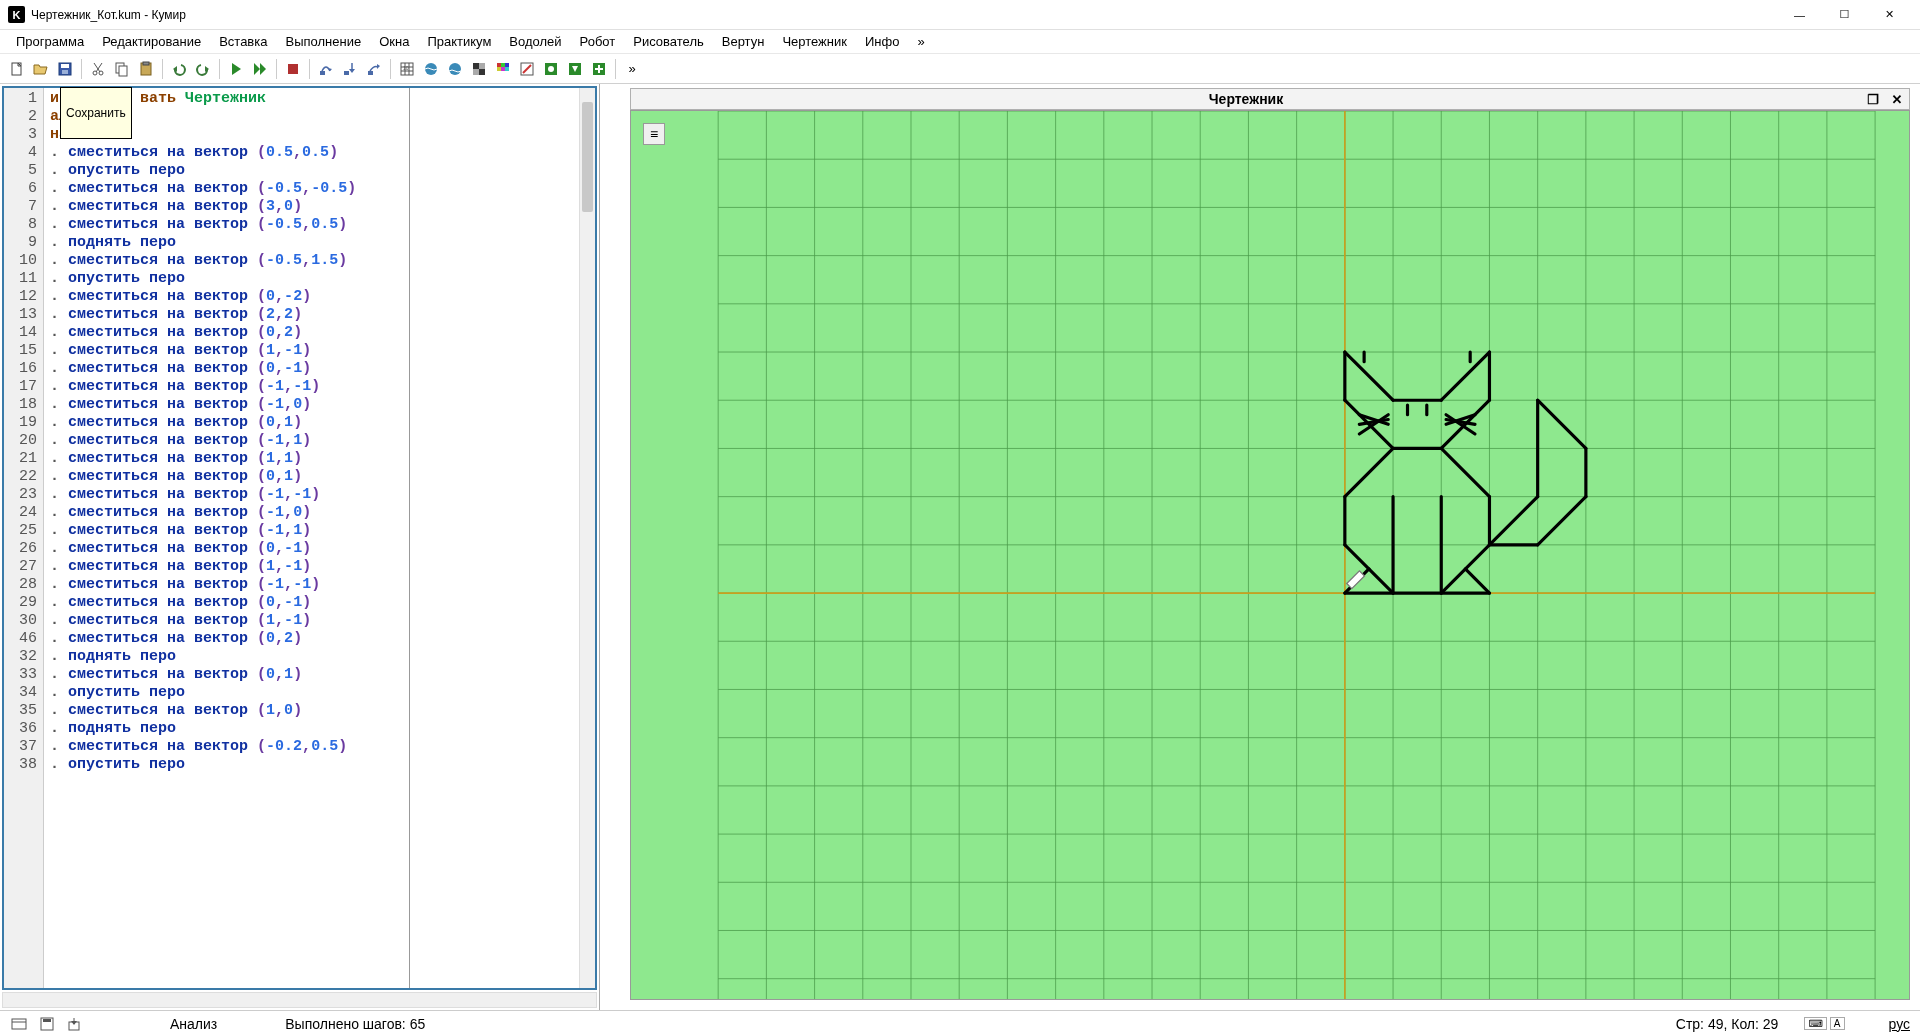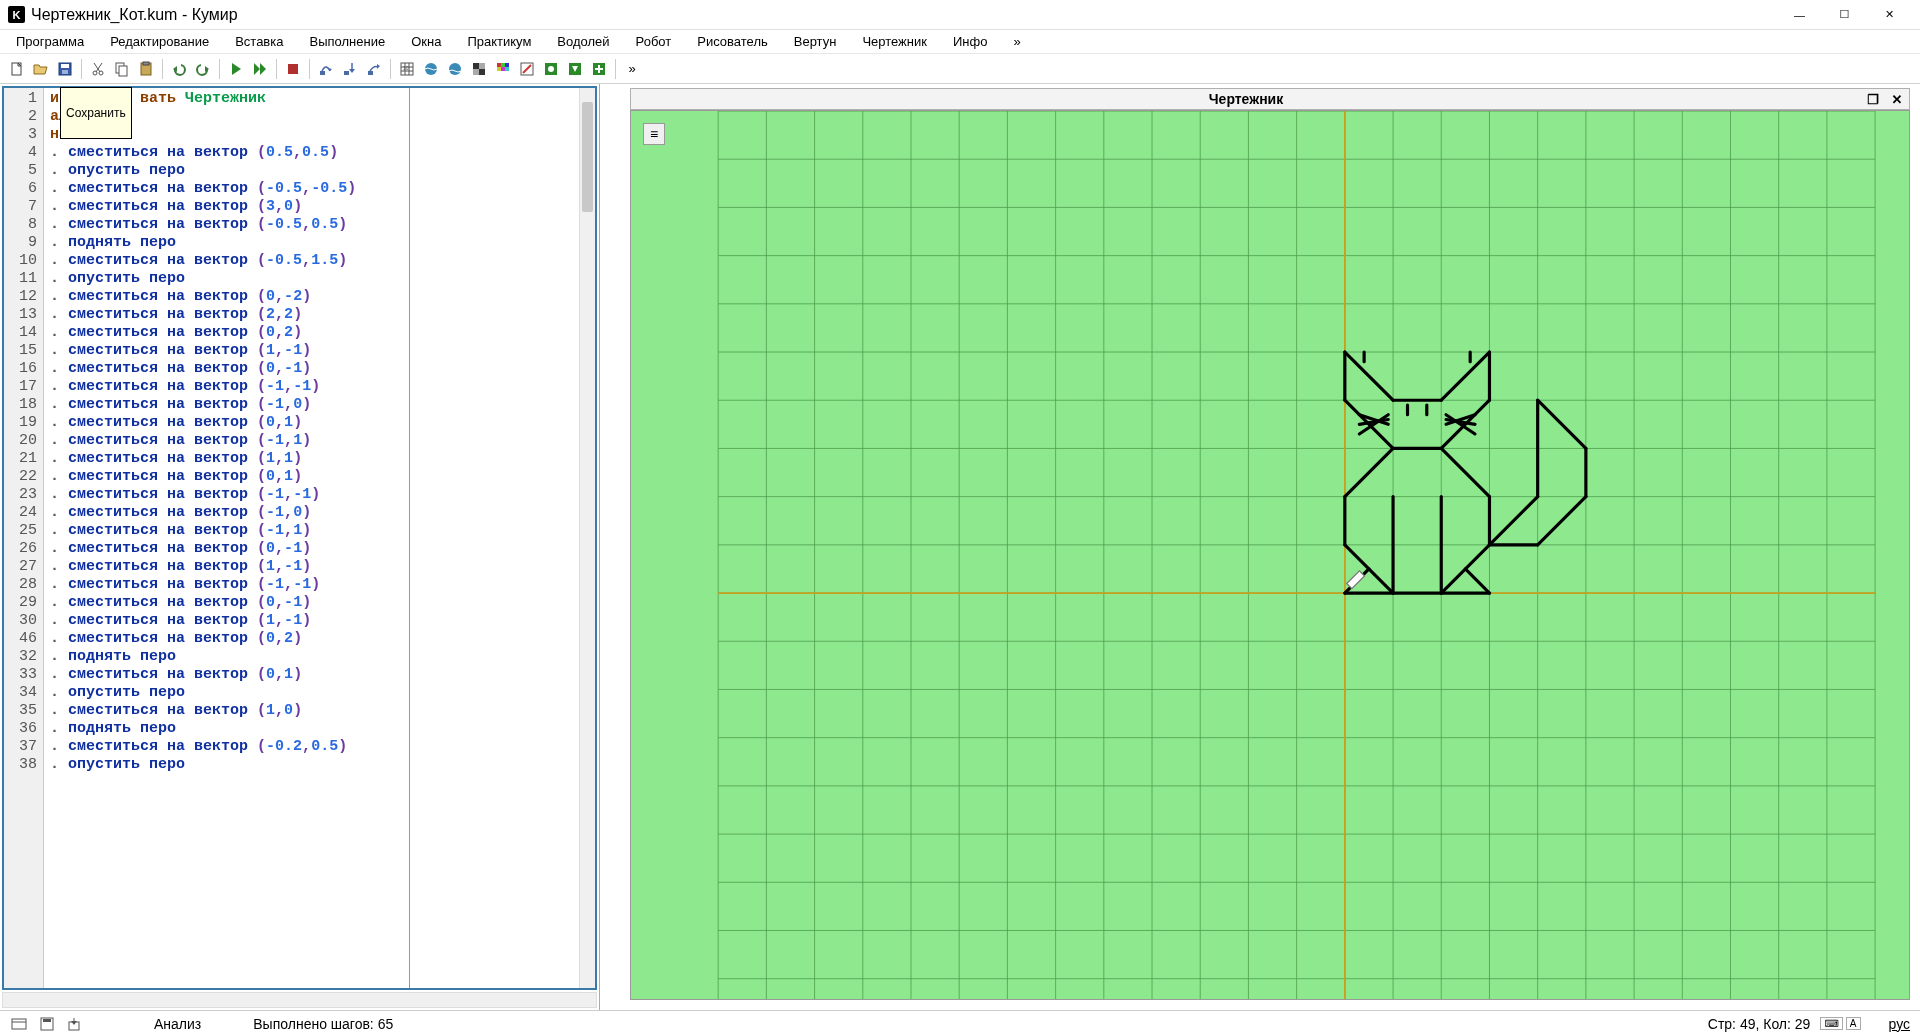--- a/index.html
+++ b/index.html
@@ -1,25 +1,25 @@
 <!DOCTYPE html>
 <html><head>
 <meta charset="utf-8">
 <style>
 * { box-sizing: border-box; margin: 0; padding: 0; }
 body { font-family: "Segoe UI", Tahoma, sans-serif; font-size: 13px; background: #fff; overflow: hidden; width: 1920px; height: 1036px; }
 
 
 .titlebar { height: 30px; display: flex; align-items: center; padding: 0 8px; border-bottom: 1px solid #e0e0e0; }
 .titlebar .app-icon { width: 17px; height: 17px; background: #000; color: #fff; font-weight: bold; font-size: 11px; display: inline-flex; align-items: center; justify-content: center; border-radius: 2px; margin-right: 6px; }
-.titlebar .title-text { flex: 1; font-size: 16px; }
+.titlebar .title-text { flex: 1; font-size: 12px; }
 .titlebar .win-btn { width: 45px; height: 30px; display: inline-flex; align-items: center; justify-content: center; font-size: 11px; cursor: pointer; }
 
 
-.menubar { height: 24px; display: flex; align-items: center; padding: 0 8px; gap: 10px; border-bottom: 1px solid #e8e8e8; }
+.menubar { height: 24px; display: flex; align-items: center; padding: 0 8px; gap: 2px; border-bottom: 1px solid #e8e8e8; }
 .menubar .menu-item { padding: 2px 8px; cursor: pointer; font-size: 13px; }
 
 
 .toolbar { height: 30px; display: flex; align-items: center; padding: 2px 6px; gap: 2px; border-bottom: 1px solid #d0d0d0; }
 .tb-btn { width: 22px; height: 22px; display: inline-flex; align-items: center; justify-content: center; cursor: pointer; border: 1px solid transparent; position: relative; }
 .tb-sep { width: 1px; height: 20px; background: #ccc; margin: 0 3px; }
 .tb-btn svg { width: 16px; height: 16px; }
 
 
 .tooltip { position: absolute; left: 60px; top: 87px; background: #ffffe1; border: 1px solid #000; padding: 18px 5px; font-size: 12px; z-index: 100; }
@@ -48,21 +48,21 @@
 
 .draw-panel { flex: 1; display: flex; flex-direction: column; padding: 0 10px 10px 30px; }
 .draw-header { height: 22px; border: 1px solid #b0b0b0; display: flex; align-items: center; background: #f3f3f3; margin-top: 4px; }
 .draw-header .title { flex: 1; text-align: center; font-weight: bold; font-size: 14px; }
 .draw-header .hbtn { width: 24px; text-align: center; cursor: pointer; font-weight: bold; }
 .canvas-wrap { flex: 1; border: 1px solid #999; background: #8ee88e; position: relative; overflow: hidden; }
 .canvas-wrap svg { width: 100%; height: 100%; display: block; }
 .canvas-menu { position: absolute; left: 12px; top: 12px; width: 22px; height: 22px; background: #f0f0f0; border: 1px solid #999; display: flex; align-items: center; justify-content: center; cursor: pointer; font-size: 14px; }
 
 
-.statusbar { height: 26px; border-top: 1px solid #ccc; display: flex; align-items: center; padding: 8px 10px; font-size: 14px; }
+.statusbar { height: 26px; border-top: 1px solid #ccc; display: flex; align-items: center; padding: 8px 10px; font-size: 14px; gap: 16px; }
 .statusbar .sb-icons { display: flex; gap: 10px; }
 .statusbar .sb-icon { width: 18px; height: 18px; display: inline-flex; align-items: center; justify-content: center; cursor: pointer; }
 .statusbar .sb-analysis { margin-left: 70px; }
 .statusbar .sb-steps { margin-left: 52px; }
 .statusbar .spacer { flex: 1; }
 .statusbar .sb-pos { }
 .statusbar .sb-kb { margin-left: 10px; display: flex; gap: 3px; }
 .statusbar .kb-box { border: 1px solid #aaa; padding: 0 3px; font-size: 10px; }
 .statusbar .sb-lang { margin-left: 28px; text-decoration: underline; }
 </style>

